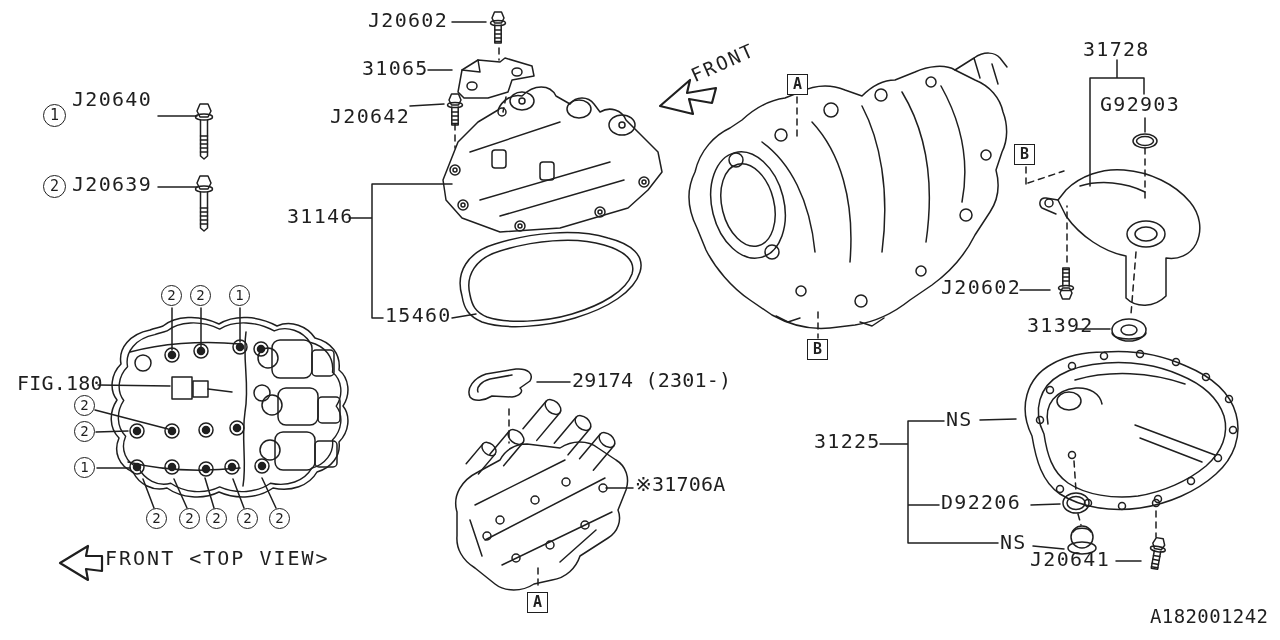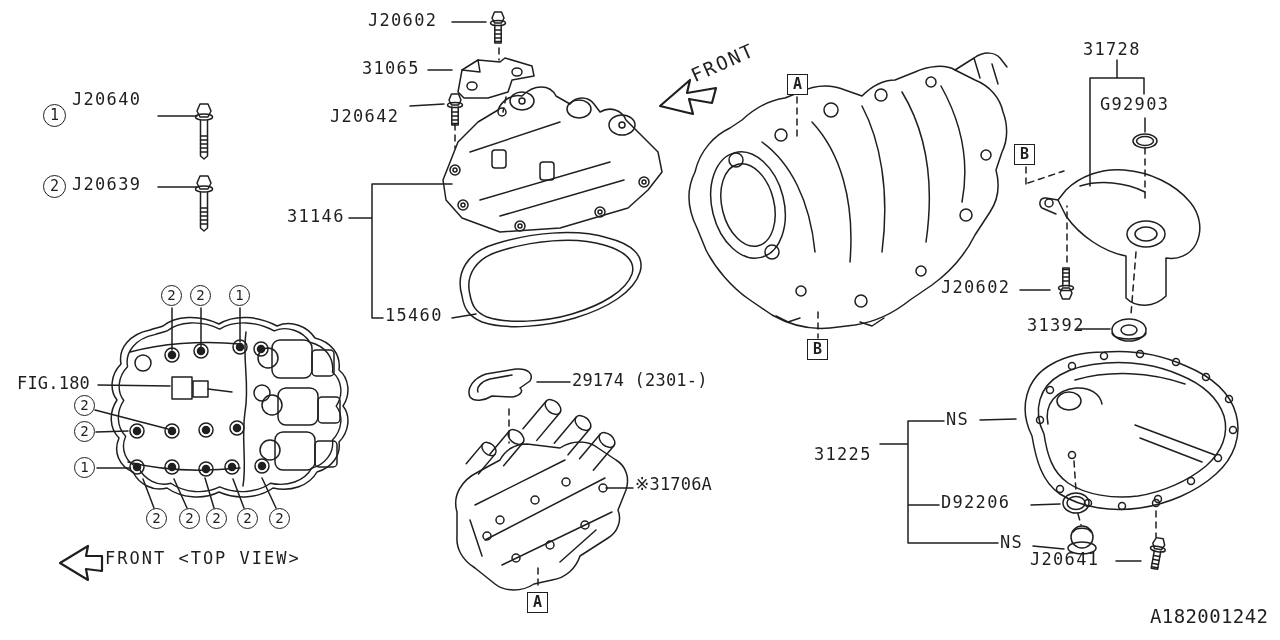--- a/index.html
+++ b/index.html
@@ -1,19 +1,19 @@
 <!DOCTYPE html>
 <html><head>
 <meta charset="utf-8">
 <style>
   html,body{margin:0;padding:0;background:#fff;}
   #stage{position:relative;width:1280px;height:640px;background:#ffffff;overflow:hidden;
          font-family:"DejaVu Sans Mono","DejaVu Sans",monospace;color:#1f1f1f;}
   #lineart{position:absolute;left:0;top:0;}
-  .lbl{position:absolute;font-size:17px;line-height:20px;letter-spacing:1.3px;white-space:nowrap;color:#1f1f1f;}
+  .lbl{position:absolute;font-size:20px;line-height:20px;letter-spacing:1.3px;white-space:nowrap;color:#1f1f1f;}
   .tight{letter-spacing:0.2px;}
   .wide{letter-spacing:2px;}
   .note{letter-spacing:1.1px;}
   .small{font-size:19px;letter-spacing:0.4px;}
   .callout{position:absolute;width:19px;height:19px;border:1.7px solid #1f1f1f;border-radius:50%;
            font-size:14px;line-height:19px;text-align:center;background:#fff;}
   .callout.big{width:21px;height:21px;font-size:15px;line-height:21px;}
   .marker{position:absolute;width:19px;height:19px;border:1.8px solid #1f1f1f;
           font-weight:700;font-size:15px;line-height:19px;text-align:center;background:#fff;}
   .front-label{position:absolute;left:692px;top:66px;font-size:19px;letter-spacing:2px;
@@ -311,21 +311,21 @@
   <div class="lbl" style="left:362px;top:58px;">31065</div>
   <div class="lbl" style="left:330px;top:106px;">J20642</div>
   <div class="lbl" style="left:287px;top:206px;">31146</div>
   <div class="lbl" style="left:385px;top:305px;">15460</div>
   <div class="lbl" style="left:1083px;top:39px;text-align:right;">31728</div>
   <div class="lbl" style="left:1100px;top:94px;">G92903</div>
   <div class="lbl" style="left:941px;top:277px;">J20602</div>
   <div class="lbl" style="left:1009px;top:315px;margin-left:18px;">31392</div>
   <div class="lbl tight" style="left:572px;top:370px;">29174 (2301-)</div>
   <div class="lbl tight" style="left:635px;top:474px;">※31706A</div>
-  <div class="lbl" style="left:814px;top:444px;">31225</div>
+  <div class="lbl" style="left:814px;top:431px;">31225</div>
   <div class="lbl" style="left:946px;top:409px;">NS</div>
   <div class="lbl" style="left:941px;top:492px;">D92206</div>
   <div class="lbl" style="left:1000px;top:532px;">NS</div>
   <div class="lbl" style="left:1030px;top:549px;">J20641</div>
 
   <div class="lbl tight" style="left:17px;top:373px;">FIG.180</div>
   <div class="lbl front-label">FRONT</div>
   <div class="lbl wide" style="left:105px;top:548px;">FRONT &lt;TOP VIEW&gt;</div>
   <div class="lbl small" style="left:1150px;top:606px;">A182001242</div>
 

